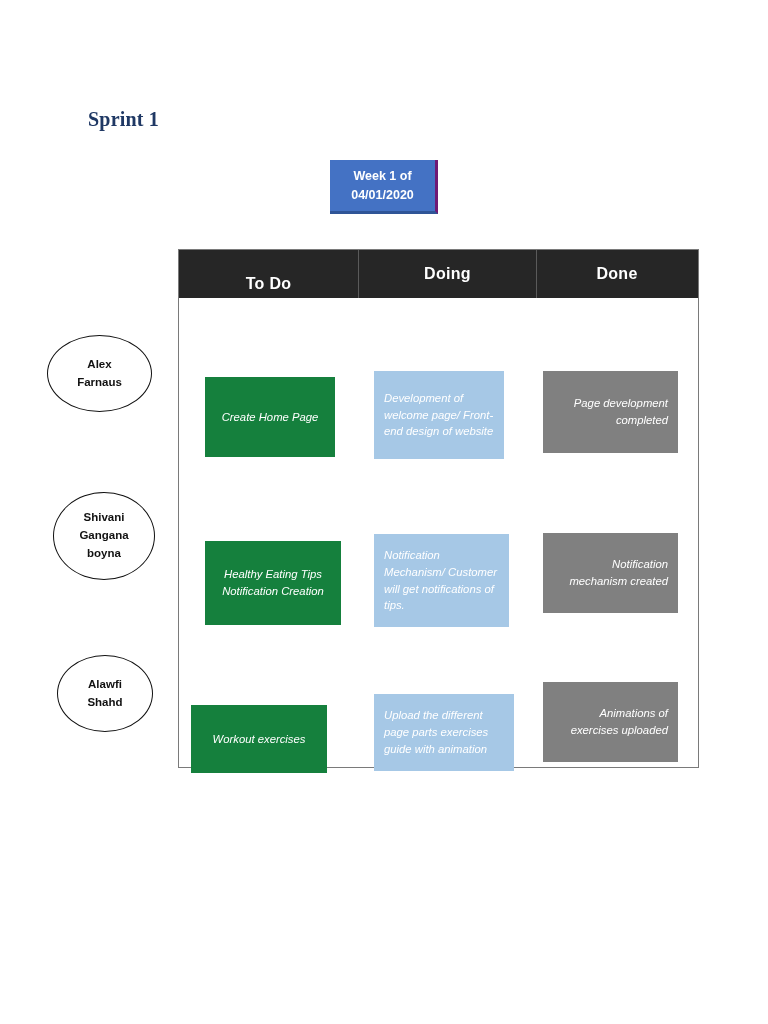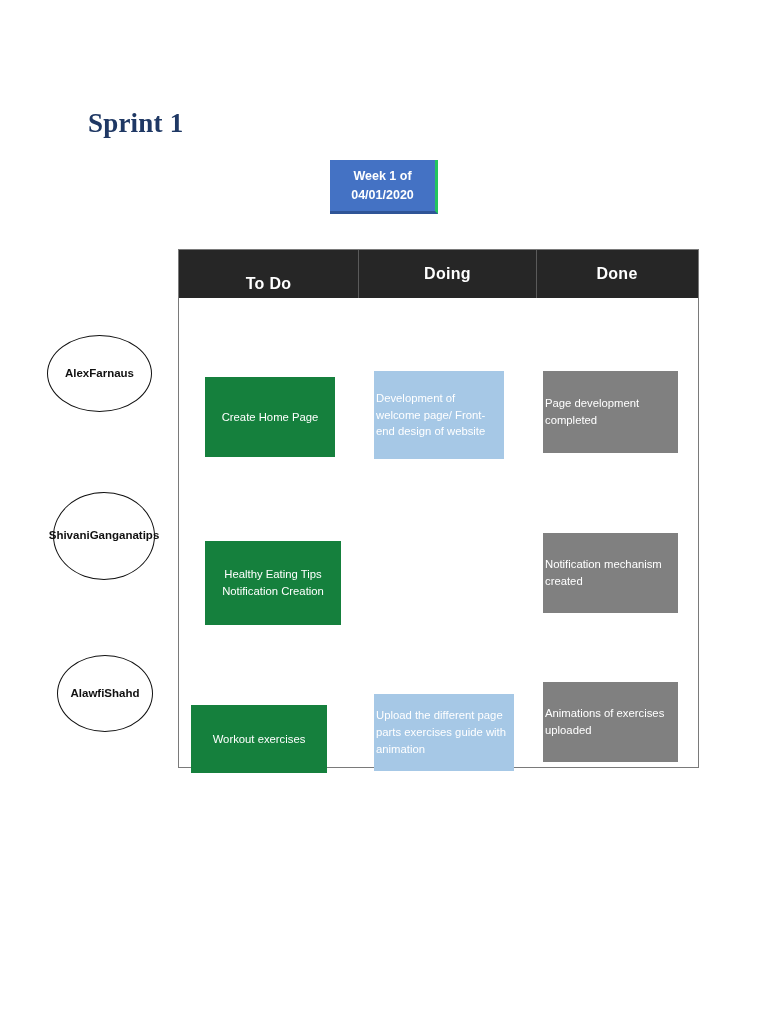--- a/index.html
+++ b/index.html
@@ -15,36 +15,36 @@
     font-family: "Liberation Sans", sans-serif;
     -webkit-font-smoothing: antialiased;
   }
 
   
   #sprint-title {
     position: absolute;
     left: 88px;
     top: 108px;
     font-family: "Liberation Serif", serif;
-    font-size: 27px;
+    font-size: 20px;
     font-weight: 700;
     color: #1f3864;
     letter-spacing: .2px;
     white-space: nowrap;
   }
 
   
   #week-badge {
     position: absolute;
     left: 330px;
     top: 160px;
     width: 108px;
     height: 54px;
     background: #4472C4;
-    border-right: 3px solid #22c55e;
+    border-right: 3px solid #701a75;
     border-bottom: 3px solid #2F5597;
     box-sizing: border-box;
     display: flex;
     flex-direction: column;
     align-items: center;
     justify-content: center;
     color: #ffffff;
     font-size: 12.5px;
     font-weight: 700;
     line-height: 1.45;
@@ -87,39 +87,40 @@
     height: 469px;
   }
 
   
   .card {
     position: absolute;
     box-sizing: border-box;
     color: #ffffff;
     font-size: 11.3px;
     line-height: 1.5;
-    padding: 8px 2px;
+    padding: 8px 10px;
     display: flex;
     flex-direction: column;
     justify-content: center;
     overflow: hidden;
+    font-style: italic;
   }
   .card.green { background: #15803d; text-align: center; align-items: center; }
   .card.blue  { background: #A6C8E6; text-align: left; }
-  .card.gray  { background: #808080; text-align: left; }
+  .card.gray  { background: #808080; text-align: right; }
 
   
   .person {
     position: absolute;
     box-sizing: border-box;
     border: 1.6px solid #111111;
     border-radius: 50%;
     background: #ffffff;
     display: flex;
-    flex-direction: row;
+    flex-direction: column;
     align-items: center;
     justify-content: center;
     text-align: center;
     color: #111111;
     font-size: 11.5px;
     font-weight: 700;
     line-height: 1.55;
   }
 </style>
 </head>
@@ -140,36 +141,37 @@
     <div class="board-col-head c2">Done</div>
   </div>
 
   <div id="board-body">
 
     <div class="card green" style="left:26px; top:79px; width:130px; height:80px;">Create Home Page</div>
     <div class="card blue" style="left:195px; top:73px; width:130px; height:88px;">Development of welcome page/ Front-end design of website</div>
     <div class="card gray" style="left:364px; top:73px; width:135px; height:82px;">Page development completed</div>
 
     <div class="card green" style="left:26px; top:243px; width:136px; height:84px;">Healthy Eating Tips Notification Creation</div>
+    <div class="card blue" style="left:195px; top:236px; width:135px; height:93px;">Notification Mechanism/ Customer will get notifications of tips.</div>
     <div class="card gray" style="left:364px; top:235px; width:135px; height:80px;">Notification mechanism created</div>
 
     <div class="card green" style="left:12px; top:407px; width:136px; height:68px;">Workout exercises</div>
     <div class="card blue" style="left:195px; top:396px; width:140px; height:77px;">Upload the different page parts exercises guide with animation</div>
     <div class="card gray" style="left:364px; top:384px; width:135px; height:80px;">Animations of exercises uploaded</div>
 
   </div>
 </div>
 
 <div class="person" style="left:47px; top:335px; width:105px; height:77px;">
   <span>Alex</span>
   <span>Farnaus</span>
 </div>
 
 <div class="person" style="left:53px; top:492px; width:102px; height:88px;">
   <span>Shivani</span>
   <span>Gangana</span>
-  <span>tips</span>
+  <span>boyna</span>
 </div>
 
 <div class="person" style="left:57px; top:655px; width:96px; height:77px;">
   <span>Alawfi</span>
   <span>Shahd</span>
 </div>
 
 </body></html>

